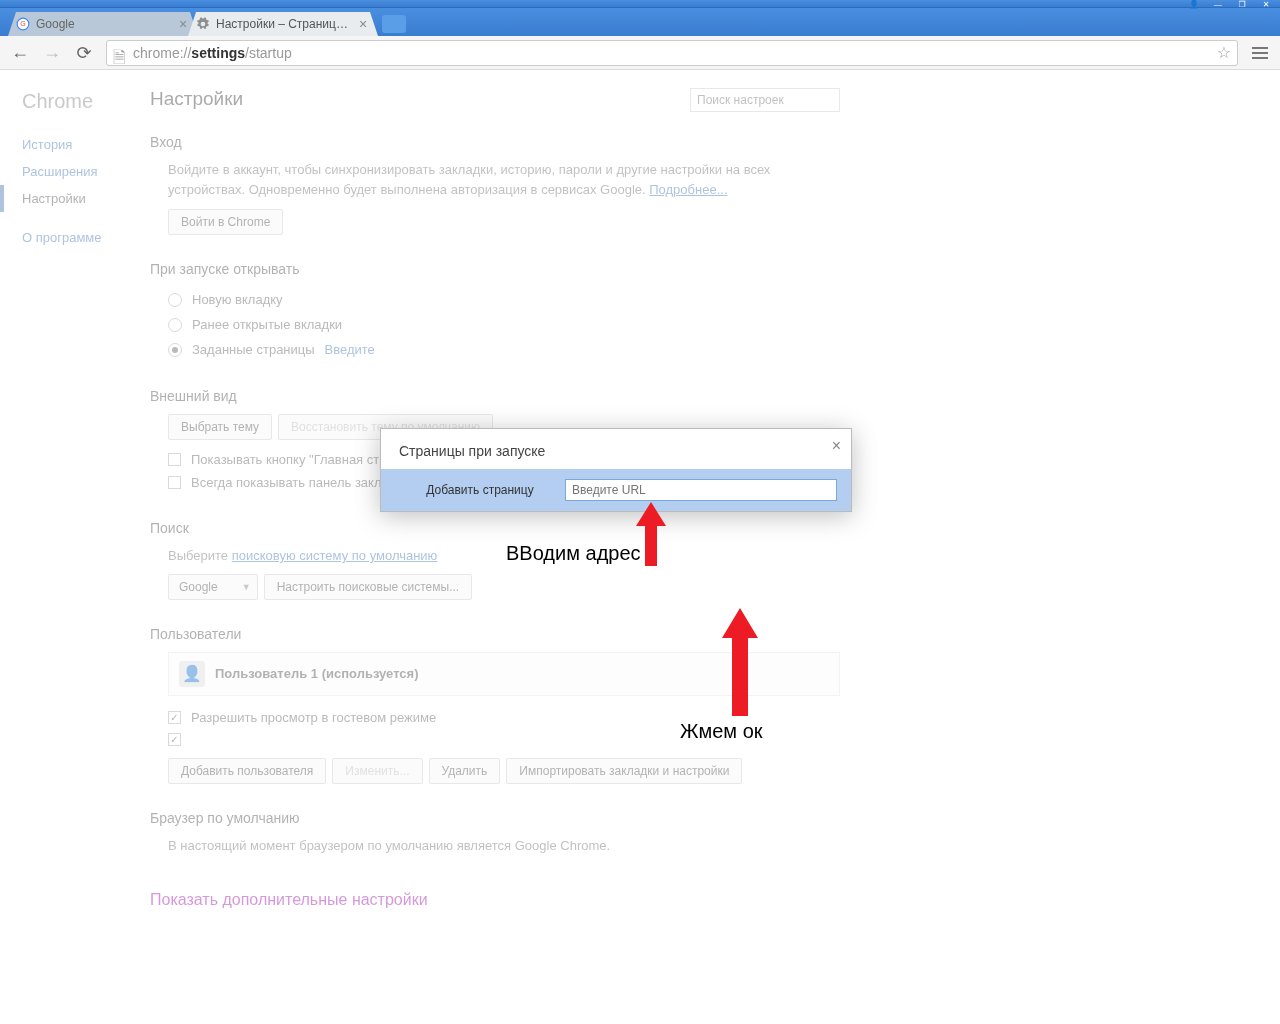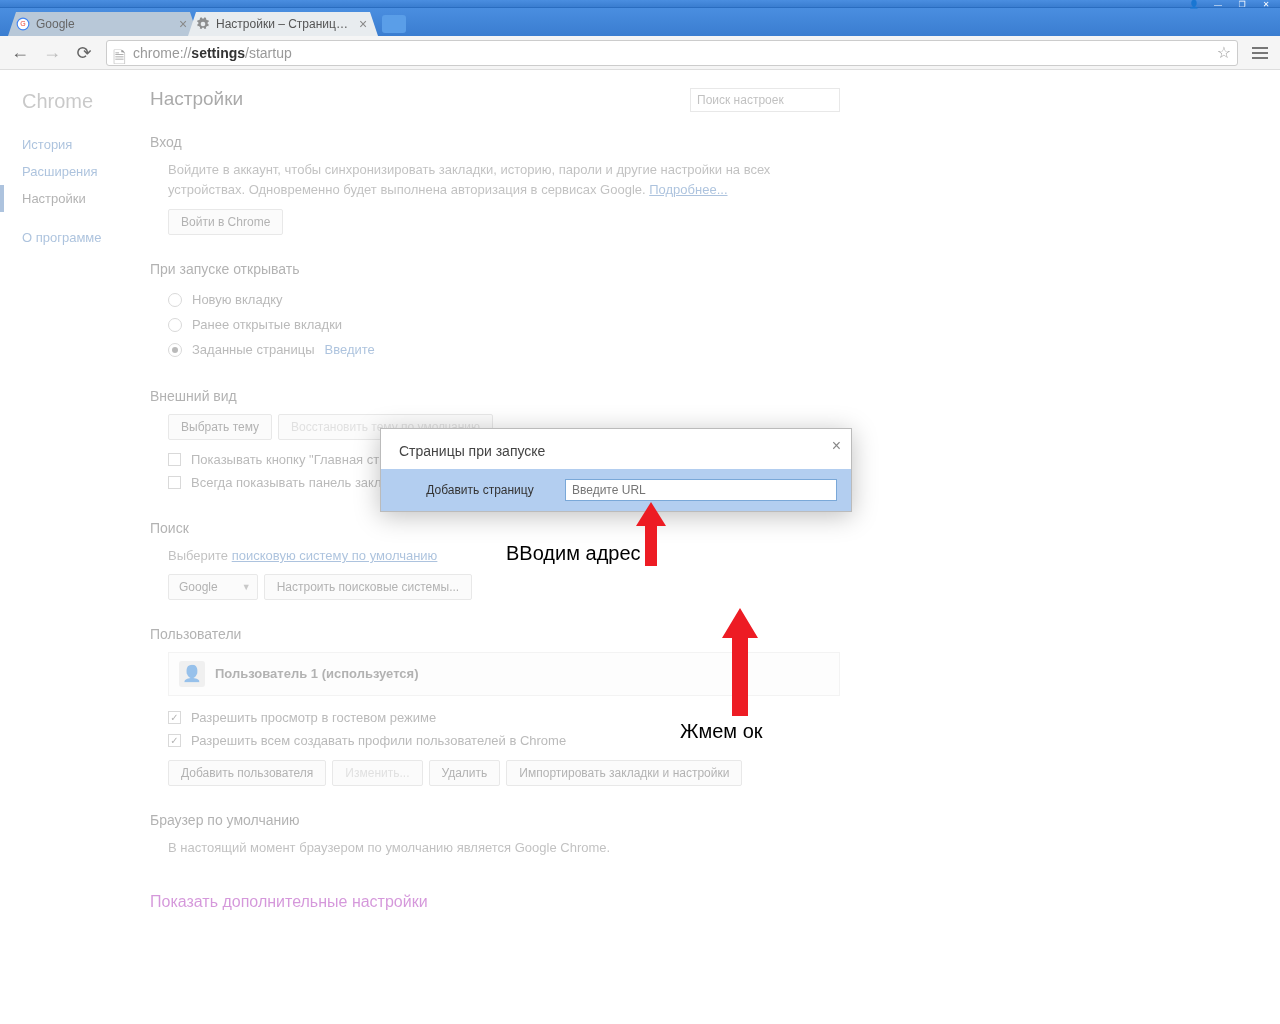--- a/index.html
+++ b/index.html
@@ -210,21 +210,20 @@
       <div class="userrow">
         <span class="avatar">👤</span>
         <span class="uname">Пользователь 1 (используется)</span>
       </div>
       <div class="check-row">
           <span class="check checked"></span>
           <span>Разрешить просмотр в гостевом режиме</span>
         </div>
       <div class="check-row">
           <span class="check checked"></span>
-          <span>Разрешить всем создавать профили пользователей в Chrome</span>
         </div>
       <div class="btnrow" style="margin-top:8px">
         <span class="btn">Добавить пользователя</span>
         <span class="btn disabled">Изменить...</span>
         <span class="btn">Удалить</span>
         <span class="btn">Импортировать закладки и настройки</span>
       </div>
     </div>
 
     <div class="section">

